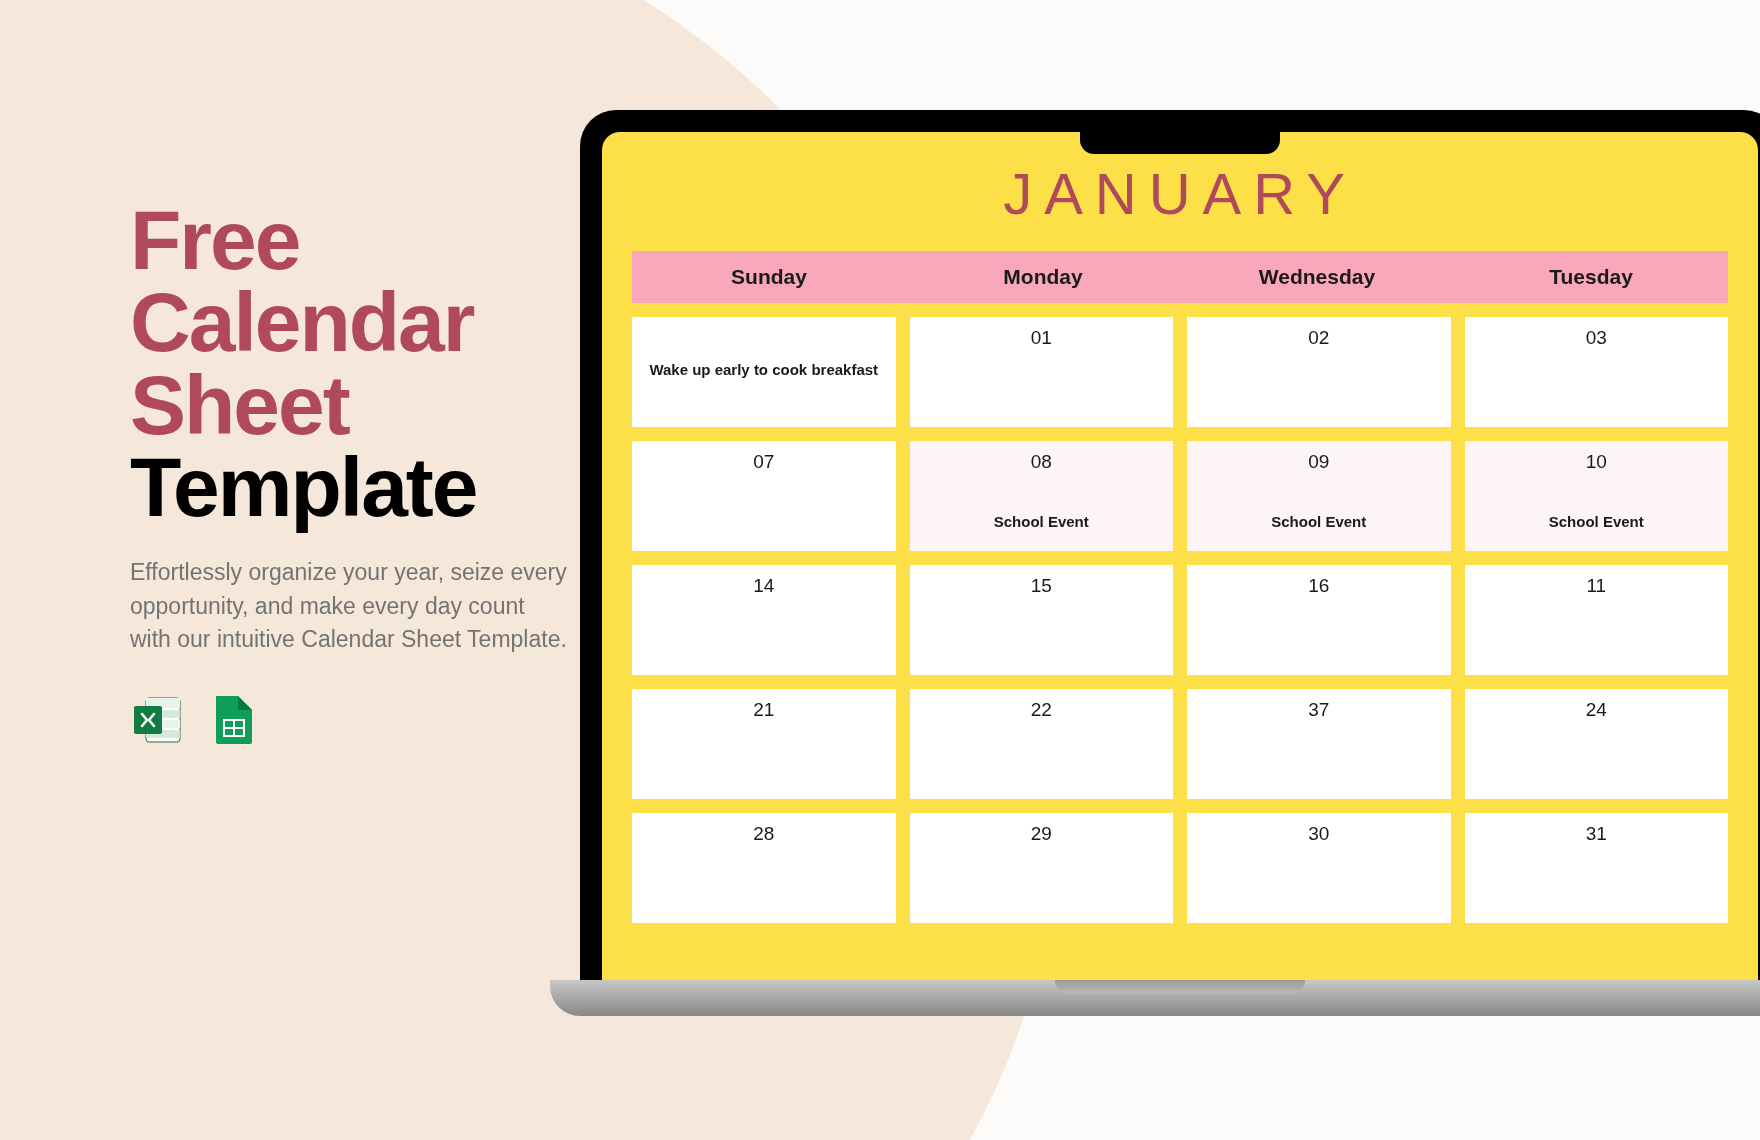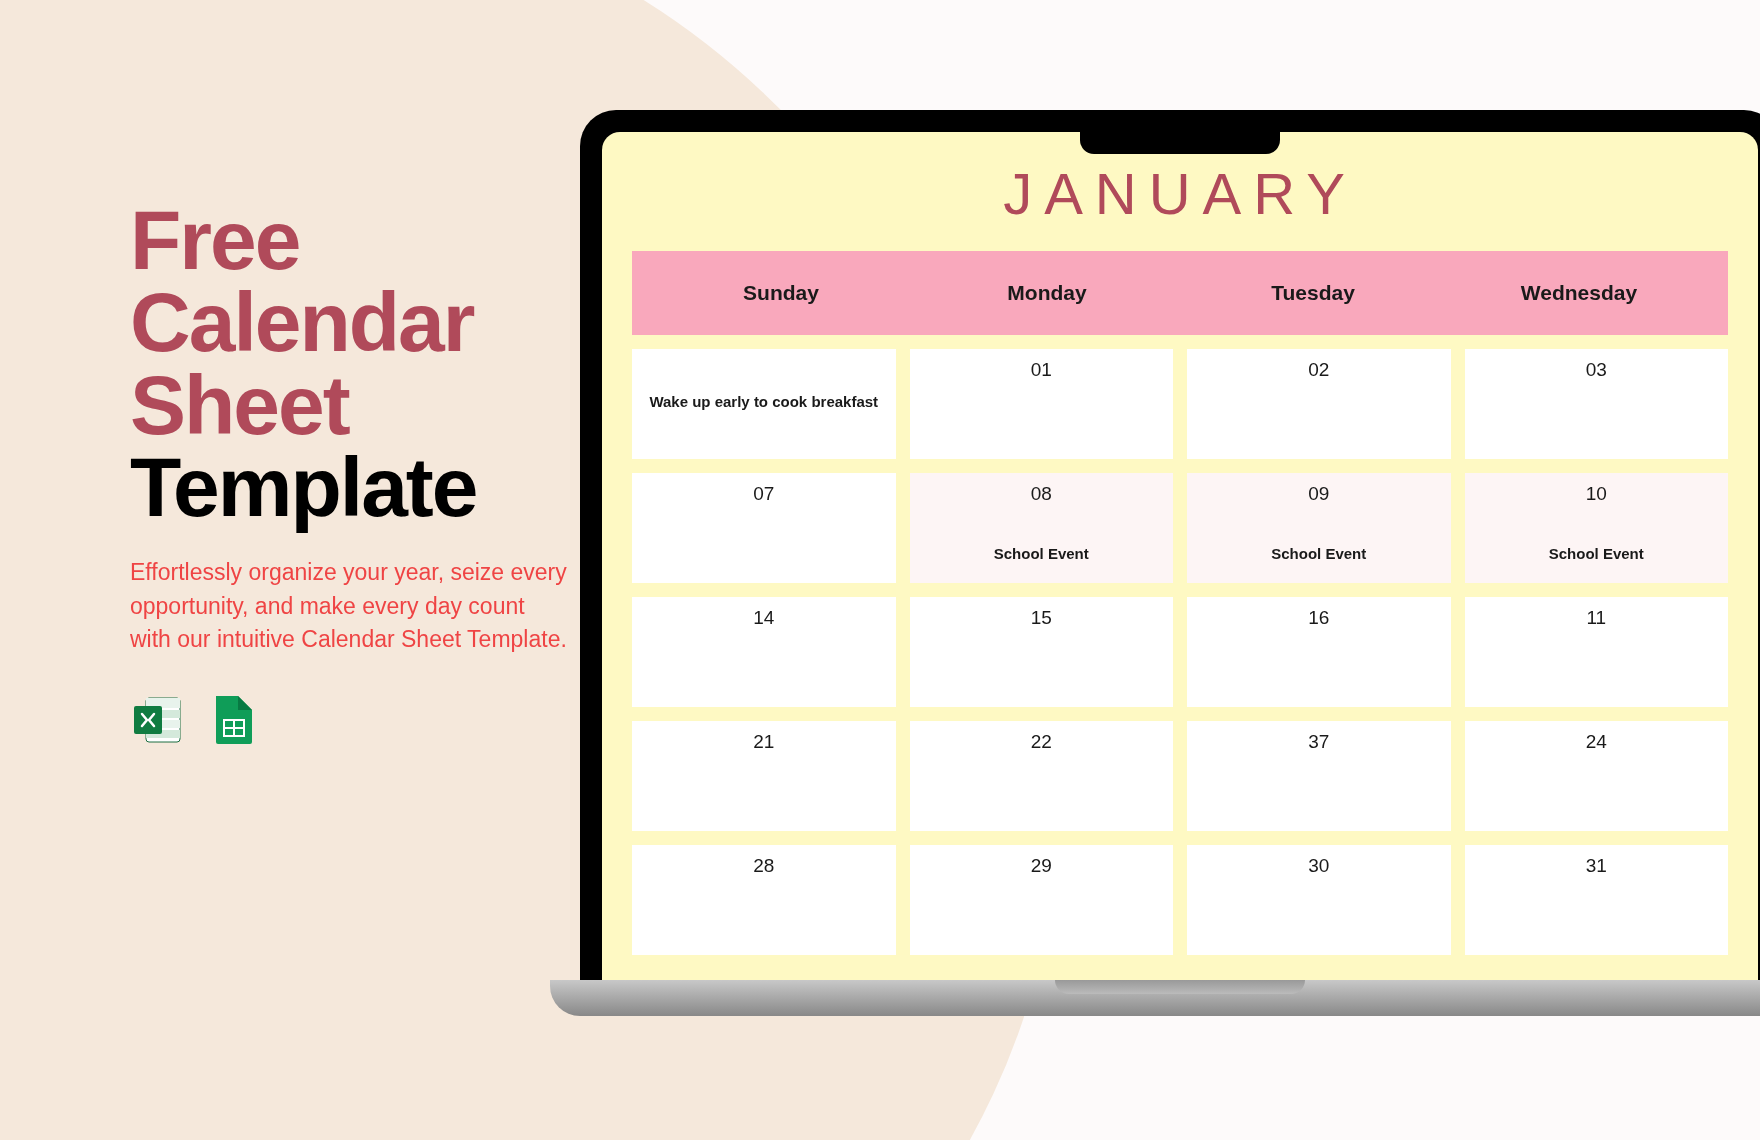--- a/index.html
+++ b/index.html
@@ -45,21 +45,21 @@
       font-size: 84px;
       font-weight: 900;
       line-height: 0.98;
       letter-spacing: -2px;
       color: #000000;
     }
     .description {
       margin-top: 28px;
       font-size: 23px;
       line-height: 1.45;
-      color: #ef4444;
+      color: #737373;
       font-weight: 400;
     }
     .icons-row {
       margin-top: 36px;
       display: flex;
       gap: 18px;
       align-items: center;
     }
     .icon-box {
       width: 56px;
@@ -75,21 +75,21 @@
       width: 1200px;
     }
     .laptop-screen {
       background: #000;
       border-radius: 36px 36px 0 0;
       padding: 22px 22px 0 22px;
       height: 870px;
       position: relative;
     }
     .screen-inner {
-      background: #fef9c3;
+      background: #fde047;
       border-radius: 18px 18px 0 0;
       height: 100%;
       overflow: hidden;
       position: relative;
     }
     .notch {
       position: absolute;
       top: 0;
       left: 50%;
       transform: translateX(-50%);
@@ -106,21 +106,21 @@
       text-align: center;
       font-size: 58px;
       font-weight: 400;
       letter-spacing: 12px;
       color: #b04a5a;
       margin-bottom: 24px;
     }
     .weekday-row {
       display: flex;
       background: #f9a8bc;
-      padding: 16px;
+      padding: 0;
       margin: 0 30px;
     }
     .weekday-cell {
       flex: 1;
       text-align: center;
       padding: 14px 0;
       font-size: 21px;
       font-weight: 700;
       color: #1a1a1a;
     }
@@ -216,22 +216,22 @@
 
   <div class="laptop">
     <div class="laptop-screen">
       <div class="screen-inner">
         <div class="notch"></div>
         <div class="calendar-container">
           <div class="month-title">JANUARY</div>
           <div class="weekday-row">
             <div class="weekday-cell">Sunday</div>
             <div class="weekday-cell">Monday</div>
+            <div class="weekday-cell">Wednesday</div>
             <div class="weekday-cell">Tuesday</div>
-            <div class="weekday-cell">Wednesday</div>
           </div>
           <div class="calendar-grid" id="calendar-grid">
               <div class="week-row">
                 <div class="day-cell">
                   <div class="day-event">Wake up early to cook breakfast</div>
                 </div>
                 <div class="day-cell">
                   <div class="day-num">01</div>
                 </div>
                 <div class="day-cell">

